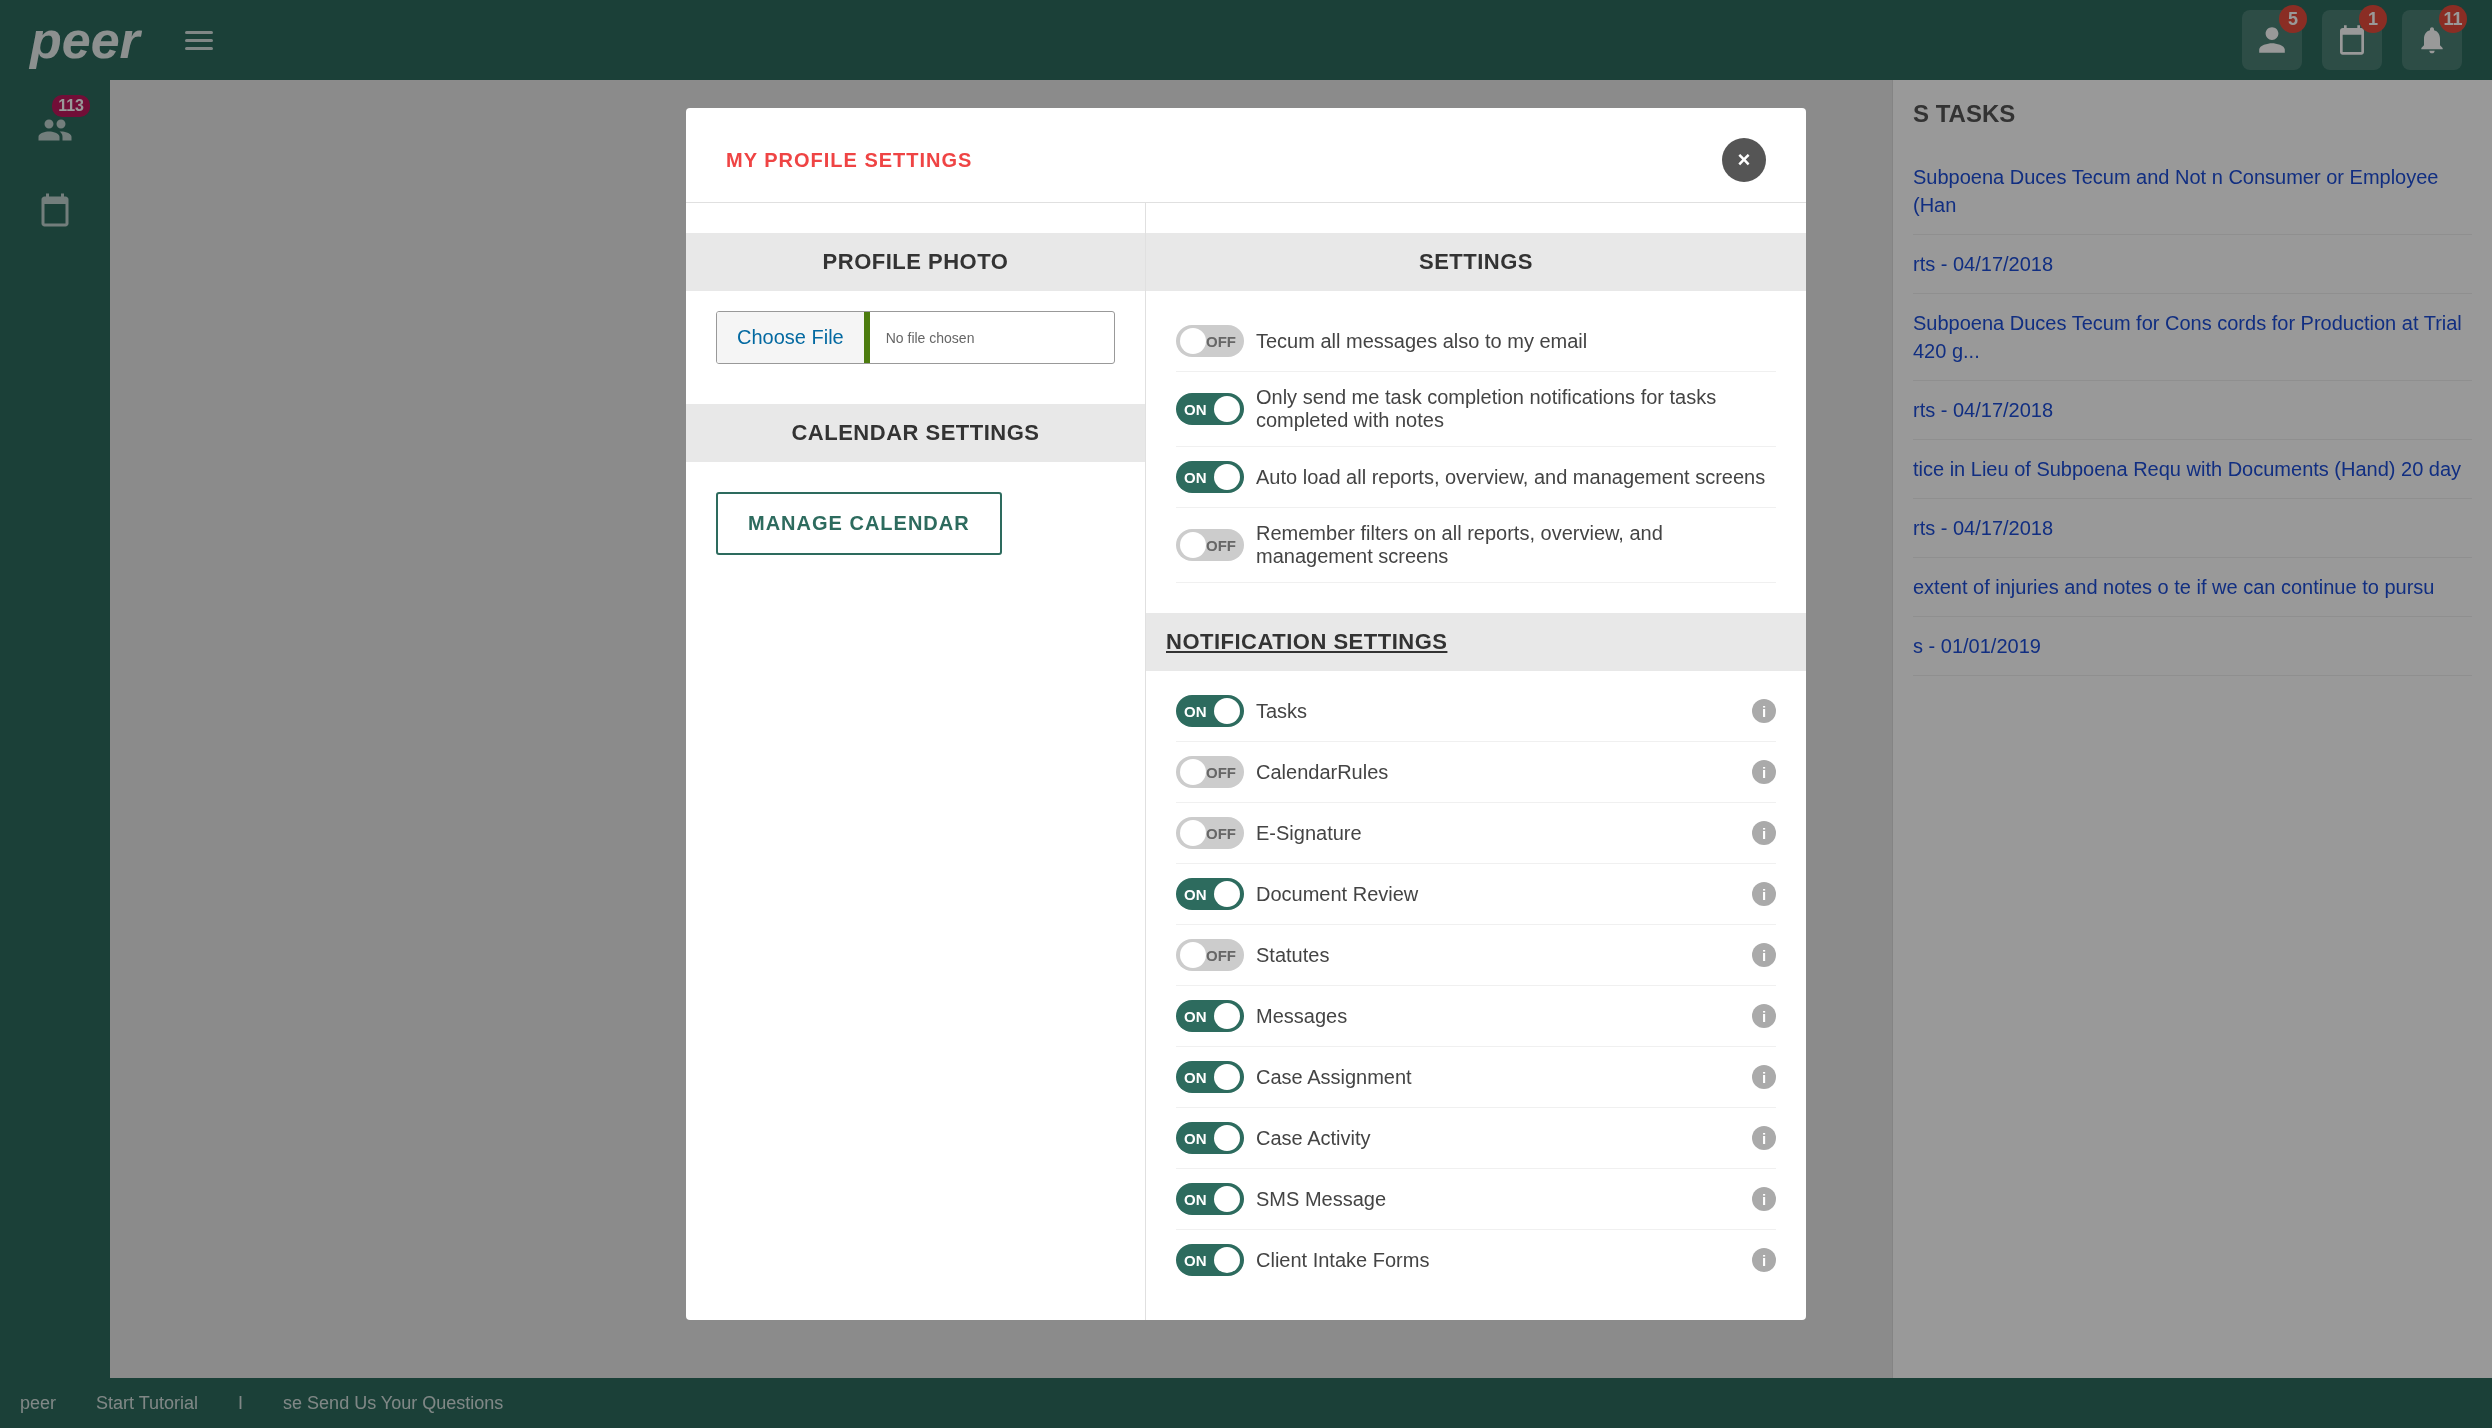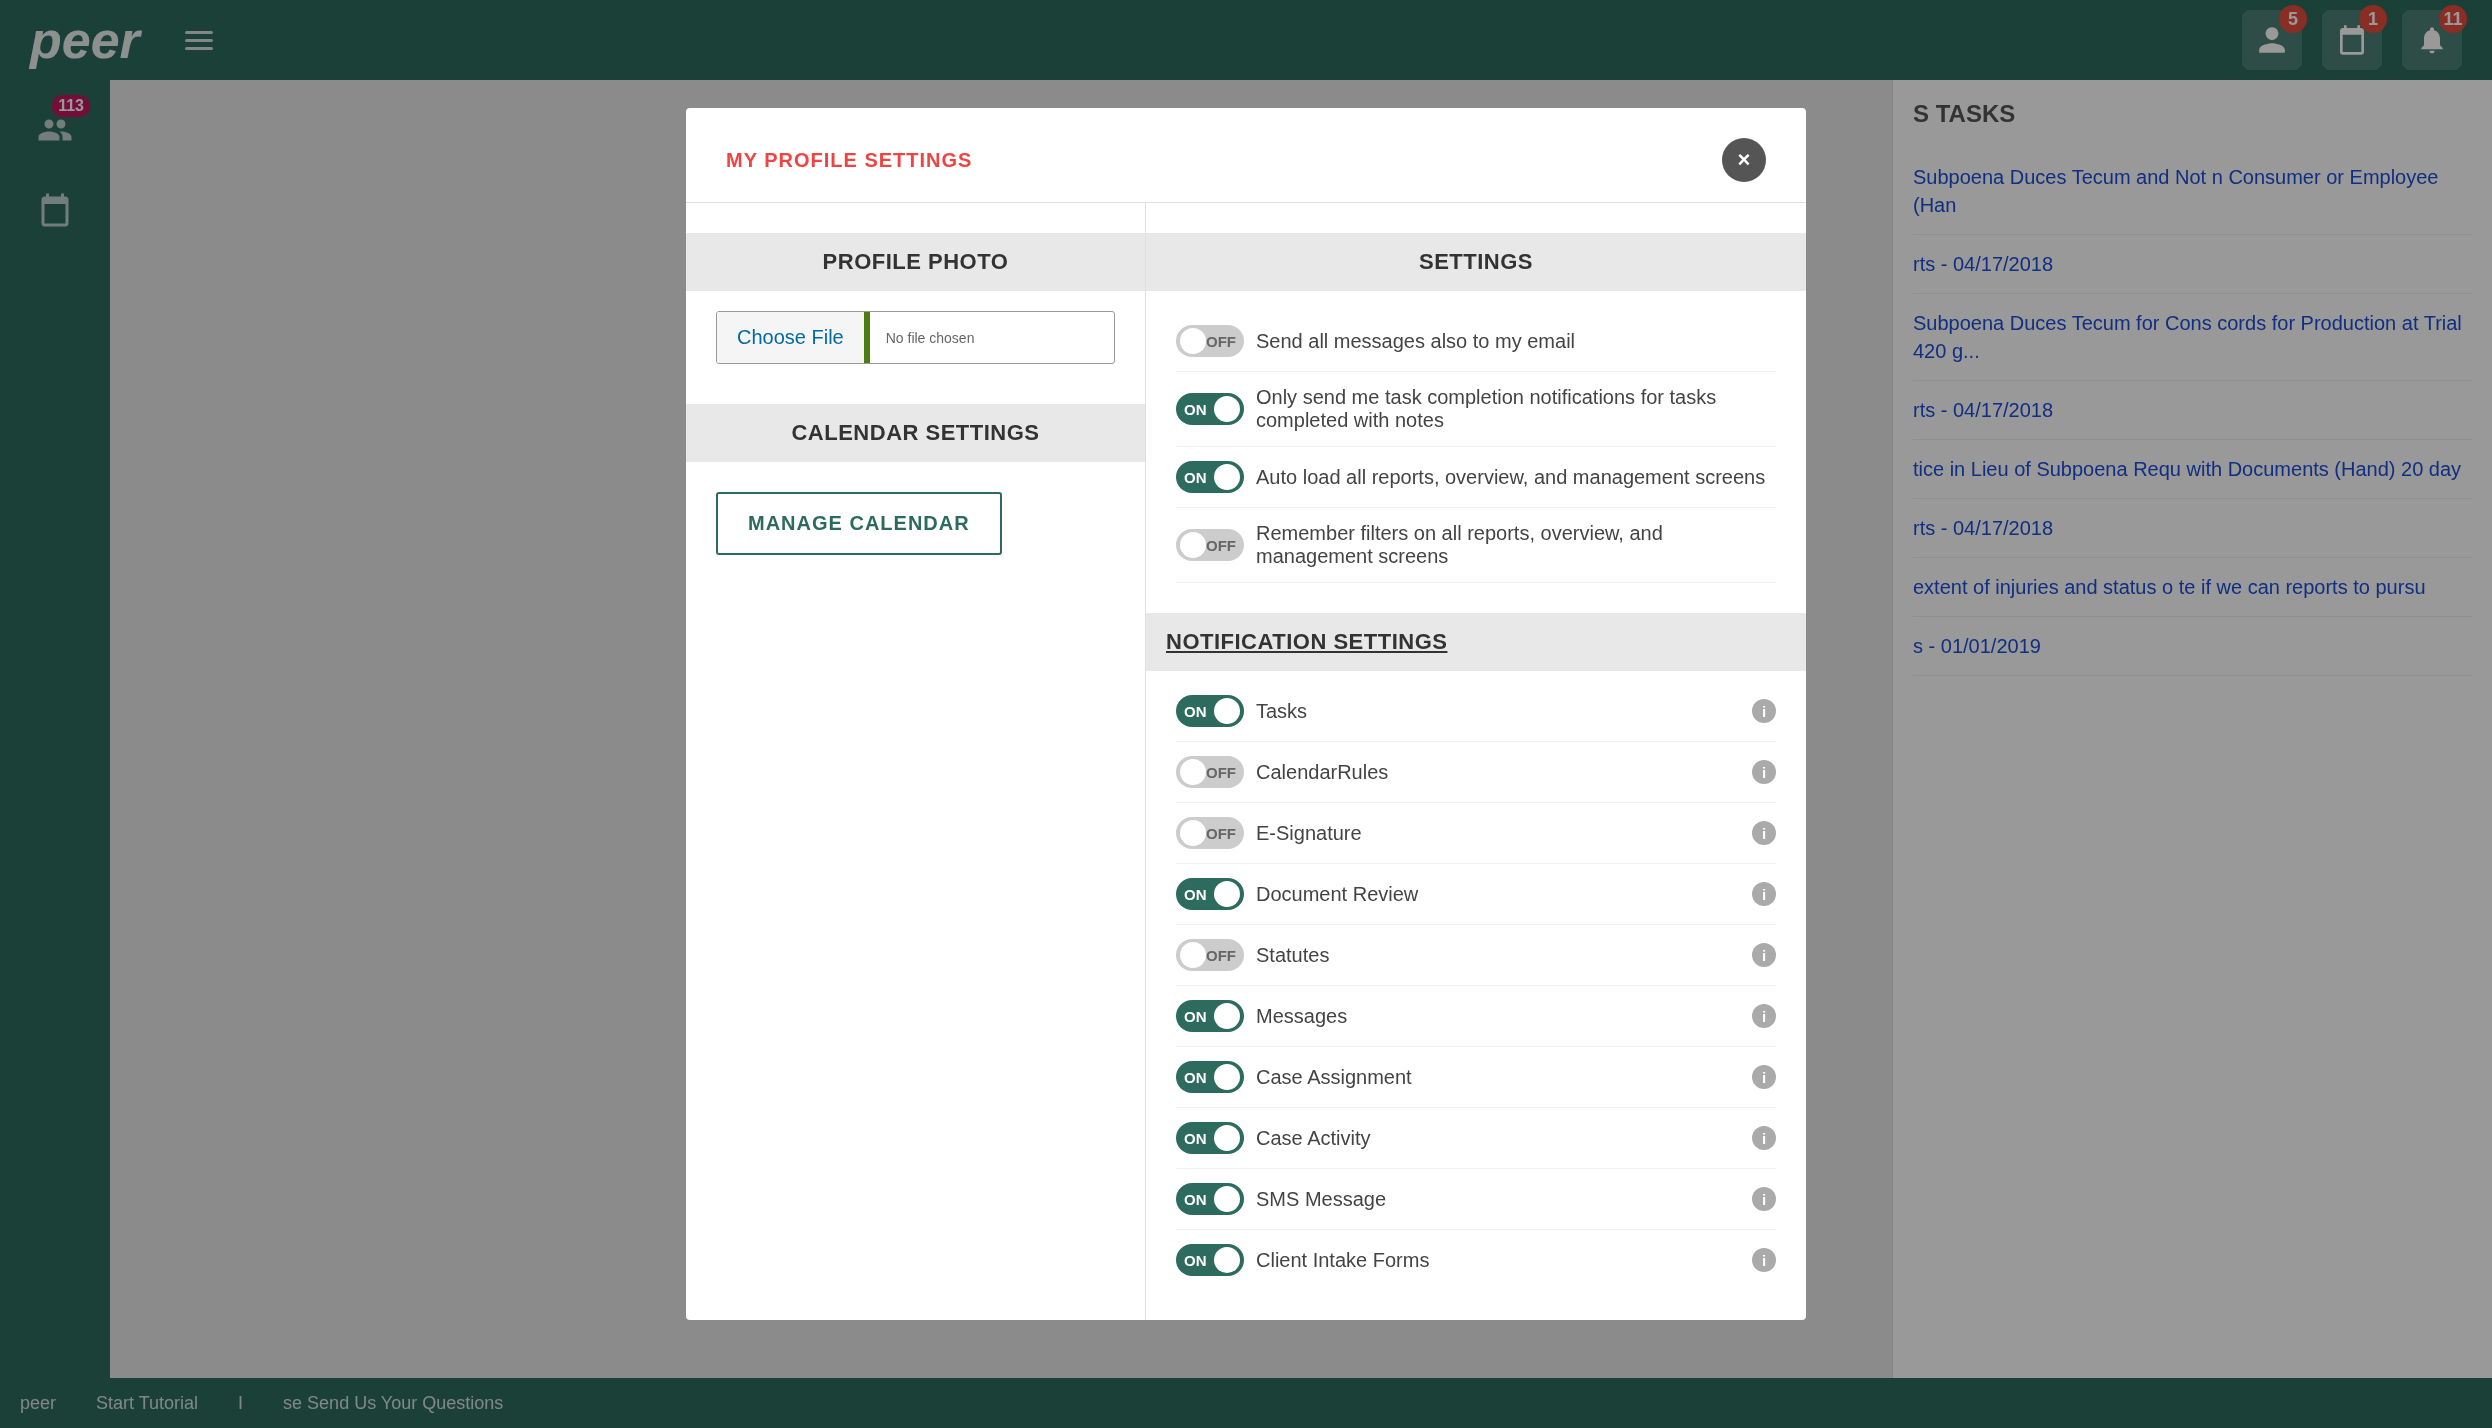--- a/index.html
+++ b/index.html
@@ -499,21 +499,21 @@
 <div class="main-content">
 
   <div class="right-panel">
     <div class="right-panel-title">S TASKS</div>
     <div class="task-item">Subpoena Duces Tecum and Not n Consumer or Employee (Han</div>
     <div class="task-item">rts - 04/17/2018</div>
     <div class="task-item">Subpoena Duces Tecum for Cons cords for Production at Trial 420 g...</div>
     <div class="task-item">rts - 04/17/2018</div>
     <div class="task-item">tice in Lieu of Subpoena Requ with Documents (Hand) 20 day</div>
     <div class="task-item">rts - 04/17/2018</div>
-    <div class="task-item">extent of injuries and status o te if we can reports to pursu</div>
+    <div class="task-item">extent of injuries and notes o te if we can continue to pursu</div>
     <div class="task-item">s - 01/01/2019</div>
   </div>
 </div>
 
 <div class="overlay-backdrop"></div>
 
 <div class="modal">
   <div class="modal-header">
     <span class="modal-title">MY PROFILE SETTINGS</span>
     <div class="modal-close">×</div>
@@ -540,21 +540,21 @@
 
     <div class="modal-right">
 
       <div class="section-header">SETTINGS</div>
 
       <div class="setting-row">
         <div class="toggle off">
           <span class="toggle-label-text">OFF</span>
           <div class="toggle-knob"></div>
         </div>
-        <span class="setting-text">Send all messages also to my email</span>
+        <span class="setting-text">Tecum all messages also to my email</span>
       </div>
 
       <div class="setting-row">
         <div class="toggle on">
           <span class="toggle-label-text">ON</span>
           <div class="toggle-knob"></div>
         </div>
         <span class="setting-text">Only send me task completion notifications for tasks completed with notes</span>
       </div>
 

